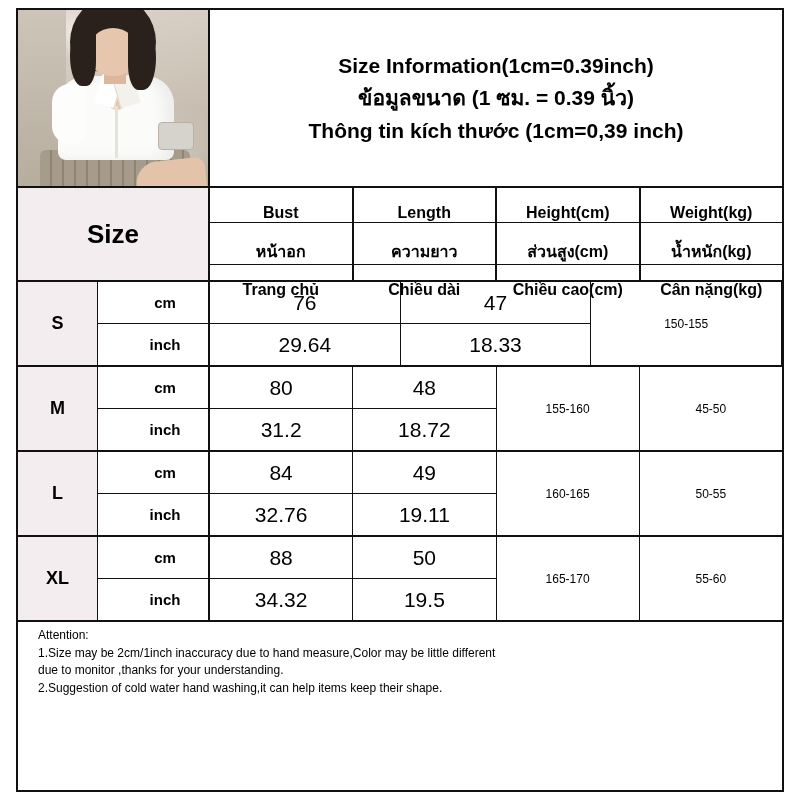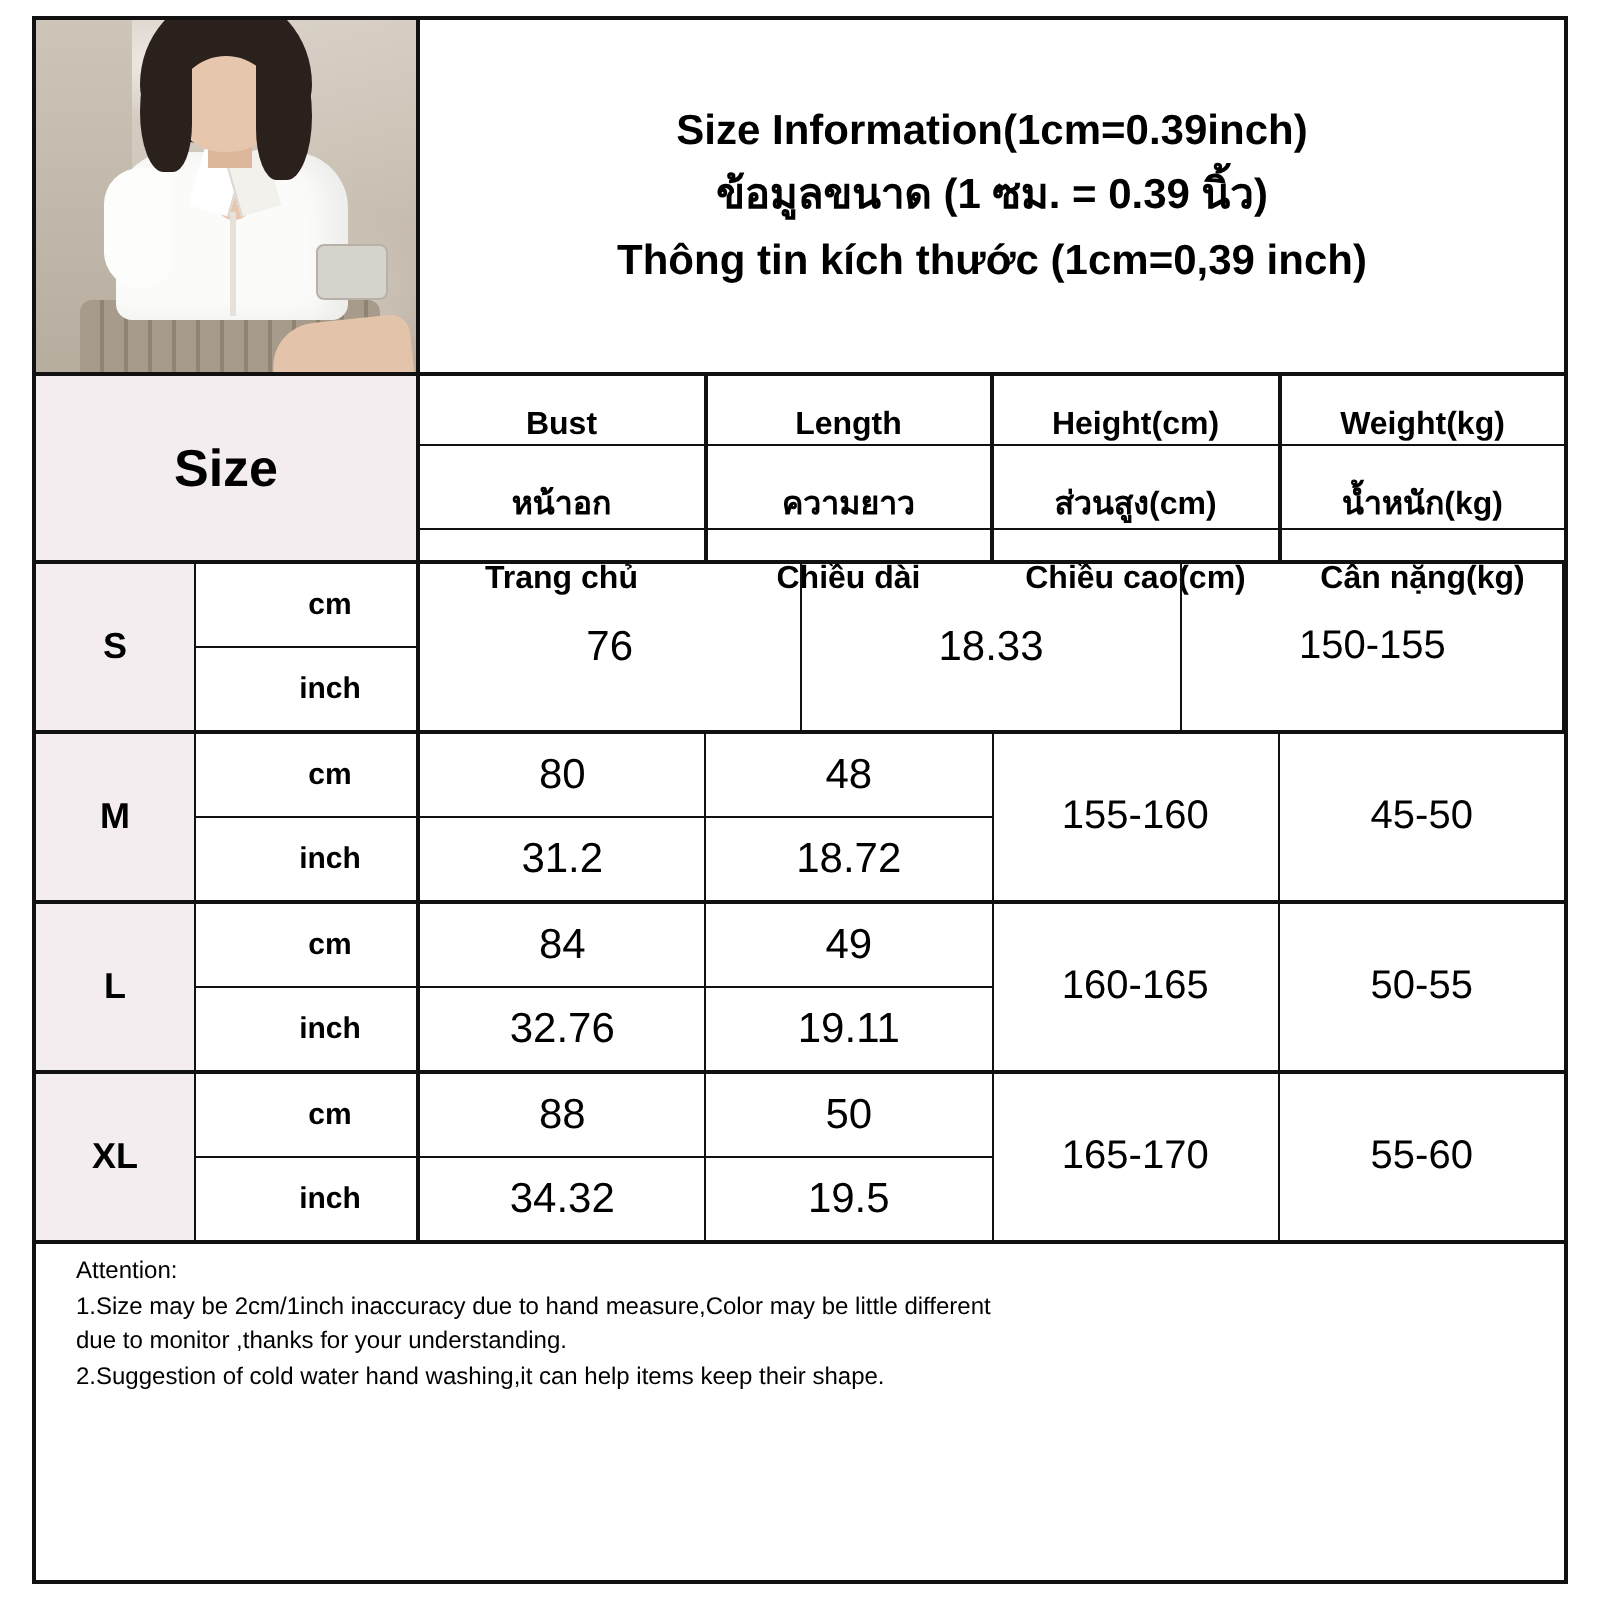--- a/index.html
+++ b/index.html
@@ -280,21 +280,21 @@
     box-sizing: border-box;
   }
   .valcol .v:last-child { border-bottom: none; }
   .spancol {
     flex: 1 1 0;
     border-right: 1px solid #111111;
     box-sizing: border-box;
     display: flex;
     align-items: center;
     justify-content: center;
-    font-size: 20px;
+    font-size: 12px;
   }
   .spancol.last { border-right: none; }
 
   
   .attention {
     padding: 6px 8px 0 8px;
     box-sizing: border-box;
   }
   .attention p {
     margin: 0 0 2px 12px;
@@ -364,22 +364,24 @@
     </div>
 
     <div class="datarow">
       <div class="cell-size">S</div>
       <div class="unitcol">
         <div class="u">cm</div>
         <div class="u">inch</div>
       </div>
       <div class="valcol">
         <div class="v">76</div>
-      </div>
-      <div class="valcol">
+        <div class="v">29.64</div>
+      </div>
+      <div class="valcol">
+        <div class="v">47</div>
         <div class="v">18.33</div>
       </div>
       <div class="spancol">150-155</div>
     </div>
 
     <div class="datarow">
       <div class="cell-size">M</div>
       <div class="unitcol">
         <div class="u">cm</div>
         <div class="u">inch</div>

